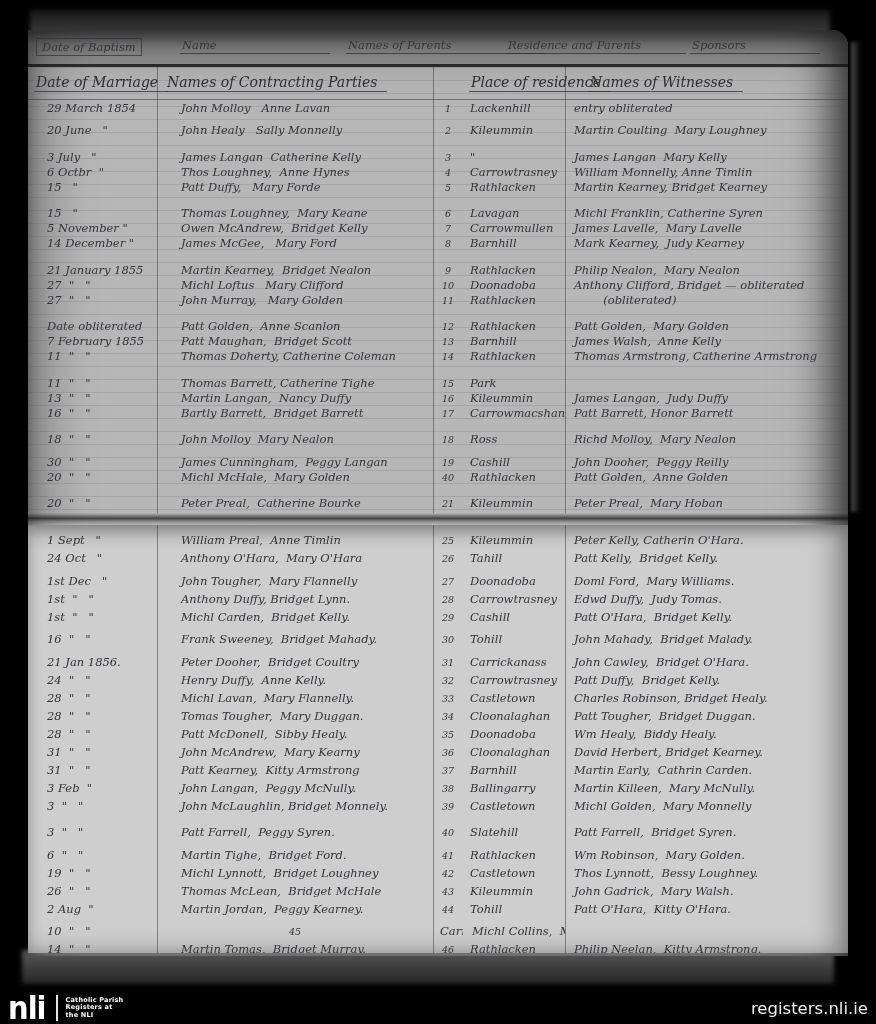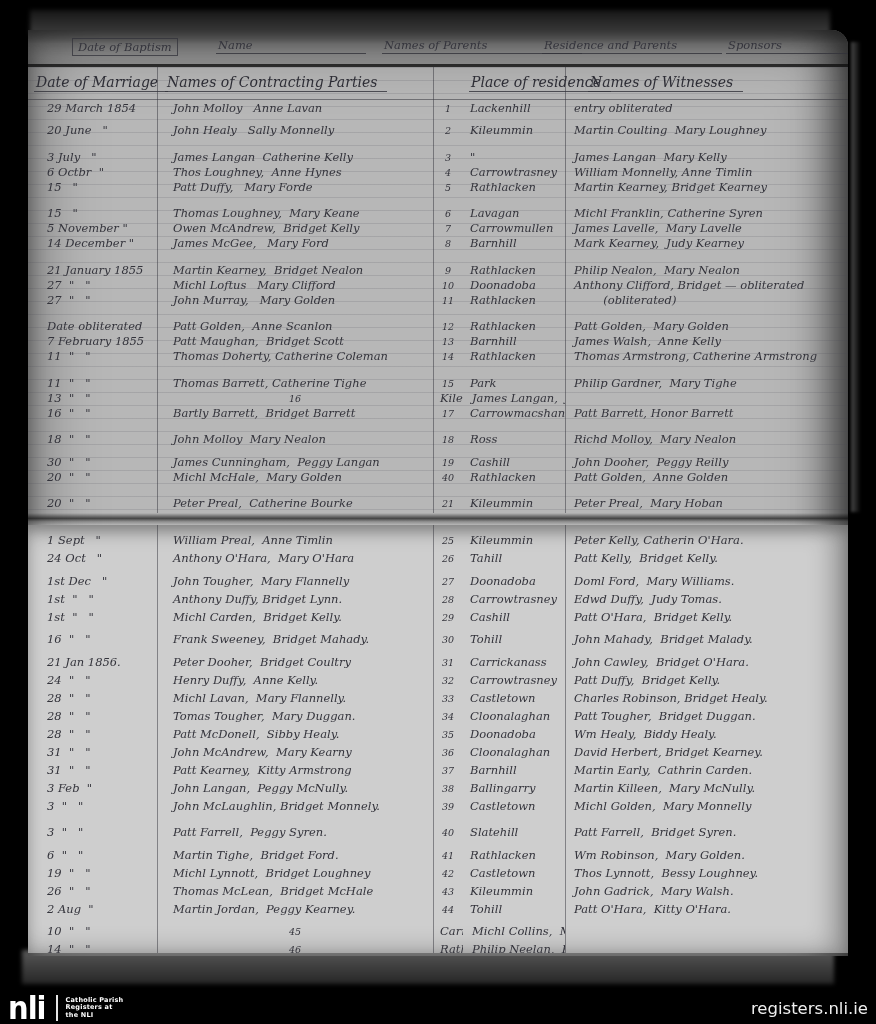--- a/index.html
+++ b/index.html
@@ -18,21 +18,21 @@
   .sheet{
     position:absolute;left:28px;top:30px;width:820px;height:926px;
     background:#b7b7b7;border-top-right-radius:16px;overflow:hidden;
     box-shadow:inset 0 0 70px rgba(0,0,0,.5), inset -20px 0 34px rgba(0,0,0,.4), inset 0 16px 20px rgba(0,0,0,.35);
   }
   .ruled{background-image:repeating-linear-gradient(180deg,rgba(70,70,82,.16) 0 1px,transparent 1px 13px);}
   
   .strip{position:relative;height:34px;border-bottom:3px solid rgba(15,15,15,.75);
     background:linear-gradient(180deg,rgba(0,0,0,.28),rgba(0,0,0,.05) 40%,rgba(0,0,0,.18));}
   .ts-item{position:absolute;top:8px;font-style:italic;font-size:11.5px;color:#34343c;
-    border-bottom:1px solid rgba(50,50,58,.8);padding:0 8px 1px 2px;white-space:pre;margin-left:36px;}
+    border-bottom:1px solid rgba(50,50,58,.8);padding:0 8px 1px 2px;white-space:pre;}
   .ts-0{left:8px;border:1px solid rgba(50,50,58,.75);padding:1px 5px;}
   .ts-1{left:152px;min-width:140px;}
   .ts-2{left:318px;min-width:190px;}
   .ts-3{left:478px;min-width:170px;}
   .ts-4{left:662px;min-width:120px;}
   
   .sec{position:relative;width:100%;overflow:hidden;}
   #sec1{height:446px;}
   .seam{height:12px;background:linear-gradient(180deg,rgba(0,0,0,0),rgba(0,0,0,.62) 45%,rgba(50,50,50,.3) 72%,rgba(0,0,0,0));}
   #sec2{height:428px;background:#cecece;
@@ -45,21 +45,21 @@
   .head-row span{font-style:italic;font-size:14px;color:#2d2d35;white-space:nowrap;
     border-bottom:1px solid rgba(50,50,58,.8);width:fit-content;padding:0 10px 1px 2px;}
   .h-date{margin-left:6px;} .h-parties{margin-left:8px;} .h-place{margin-left:6px;font-size:13px;} .h-wit{margin-left:23px;}
   
   .row{display:grid;grid-template-columns:129px 276px 30px 102px 1fr;margin-top:1.5px;}
   #sec2 .row{margin-top:4.5px;}
   #sec1 .row:first-of-type{margin-top:8px;} #sec2 .row:first-of-type{margin-top:9px;}
   .row span{font-style:italic;font-size:11.5px;line-height:12.5px;color:#33333b;white-space:pre;overflow:hidden;}
   .sp1{margin-top:9px !important;} .sp2{margin-top:13px !important;}
   .c-date{padding-left:19px;}
-  .c-names{padding-left:16px;}
+  .c-names{padding-left:24px;}
   .c-no{text-align:center;font-size:9.5px !important;padding-top:1px;}
   .c-place{padding-left:7px;}
   .c-wit{padding-left:9px;}
   
   .footer{position:absolute;left:0;right:0;bottom:0;height:32px;background:#000;
     display:flex;align-items:center;font-family:"DejaVu Sans", sans-serif;}
   .nli-logo{color:#fff;font-weight:bold;font-size:29px;line-height:28px;letter-spacing:-1px;
     margin-left:8px;transform:scaleY(1.08);}
   .nli-divider{width:2px;height:26px;background:#fff;margin:0 8px 0 10px;opacity:.9;}
   .nli-caption{color:#fff;font-size:6.5px;font-weight:bold;line-height:7.5px;letter-spacing:.2px;}
@@ -186,24 +186,24 @@
     <span class="c-names">Thomas Doherty, Catherine Coleman</span>
     <span class="c-no">14</span>
     <span class="c-place">Rathlacken</span>
     <span class="c-wit">Thomas Armstrong, Catherine Armstrong</span>
   </div>
       <div class="row sp2">
     <span class="c-date">11  "   "</span>
     <span class="c-names">Thomas Barrett, Catherine Tighe</span>
     <span class="c-no">15</span>
     <span class="c-place">Park</span>
-    <span class="c-wit">Philip Gardner,  Mary Tighe</span>
   </div>
       <div class="row">
     <span class="c-date">13  "   "</span>
+    <span class="c-names">Martin Langan,  Nancy Duffy</span>
     <span class="c-no">16</span>
     <span class="c-place">Kileummin</span>
     <span class="c-wit">James Langan,  Judy Duffy</span>
   </div>
       <div class="row">
     <span class="c-date">16  "   "</span>
     <span class="c-names">Bartly Barrett,  Bridget Barrett</span>
     <span class="c-no">17</span>
     <span class="c-place">Carrowmacshane</span>
     <span class="c-wit">Patt Barrett, Honor Barrett</span>
@@ -392,20 +392,21 @@
     <span class="c-wit">Patt O'Hara,  Kitty O'Hara.</span>
   </div>
       <div class="row sp1">
     <span class="c-date">10  "   "</span>
     <span class="c-no">45</span>
     <span class="c-place">Carrowtrooney</span>
     <span class="c-wit">Michl Collins,  Mary Sheerin.</span>
   </div>
       <div class="row">
     <span class="c-date">14  "   "</span>
+    <span class="c-names">Martin Tomas,  Bridget Murray.</span>
     <span class="c-no">46</span>
     <span class="c-place">Rathlacken</span>
     <span class="c-wit">Philip Neelan,  Kitty Armstrong.</span>
   </div>
     </section>
 </div>
 
 <div class="edge-right"></div>
 
 <div class="footer">

